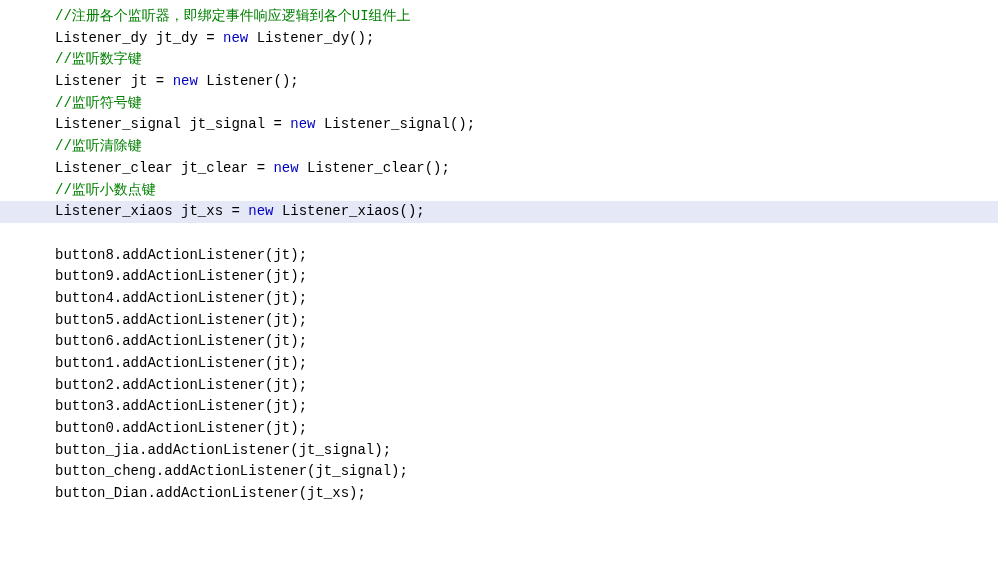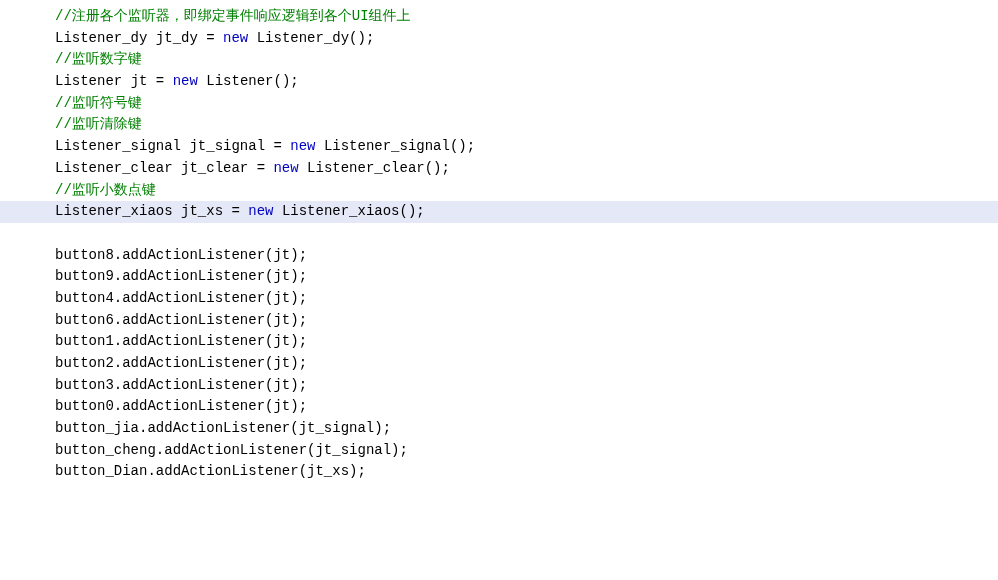--- a/index.html
+++ b/index.html
@@ -12,29 +12,30 @@
 </style>
 </head>
 <body>
 
 <div id="code">
     <div class="line"><span class="comment">//注册各个监听器，即绑定事件响应逻辑到各个UI组件上</span></div>
     <div class="line"><span class="type">Listener_dy</span> <span>jt_dy</span> = <span class="keyword">new</span> <span>Listener_dy</span>();</div>
     <div class="line"><span class="comment">//监听数字键</span></div>
     <div class="line"><span class="type">Listener</span> <span>jt</span> = <span class="keyword">new</span> <span>Listener</span>();</div>
     <div class="line"><span class="comment">//监听符号键</span></div>
+    <div class="line"><span class="type">Listener_signal</span> <span>jt_signal</span> = <span class="keyword">new</span> <span>Listener_signal</span>();</div>
     <div class="line"><span class="comment">//监听清除键</span></div>
-    <div class="line"><span class="type">Listener_signal</span> <span>jt_signal</span> = <span class="keyword">new</span> <span>Listener_signal</span>();</div>
     <div class="line"><span class="type">Listener_clear</span> <span>jt_clear</span> = <span class="keyword">new</span> <span>Listener_clear</span>();</div>
     <div class="line"><span class="comment">//监听小数点键</span></div>
     <div class="line highlighted"><span class="type">Listener_xiaos</span> <span>jt_xs</span> = <span class="keyword">new</span> <span>Listener_xiaos</span>();</div>
     <div class="line">&nbsp;</div>
     <div class="line"><span>button8</span>.<span>addActionListener</span>(<span>jt</span>);</div>
     <div class="line"><span>button9</span>.<span>addActionListener</span>(<span>jt</span>);</div>
     <div class="line"><span>button4</span>.<span>addActionListener</span>(<span>jt</span>);</div>
+    <div class="line"><span>button5</span>.<span>addActionListener</span>(<span>jt</span>);</div>
     <div class="line"><span>button6</span>.<span>addActionListener</span>(<span>jt</span>);</div>
     <div class="line"><span>button1</span>.<span>addActionListener</span>(<span>jt</span>);</div>
     <div class="line"><span>button2</span>.<span>addActionListener</span>(<span>jt</span>);</div>
     <div class="line"><span>button3</span>.<span>addActionListener</span>(<span>jt</span>);</div>
     <div class="line"><span>button0</span>.<span>addActionListener</span>(<span>jt</span>);</div>
     <div class="line"><span>button_jia</span>.<span>addActionListener</span>(<span>jt_signal</span>);</div>
     <div class="line"><span>button_cheng</span>.<span>addActionListener</span>(<span>jt_signal</span>);</div>
     <div class="line"><span>button_Dian</span>.<span>addActionListener</span>(<span>jt_xs</span>);</div>
   </div>
 

